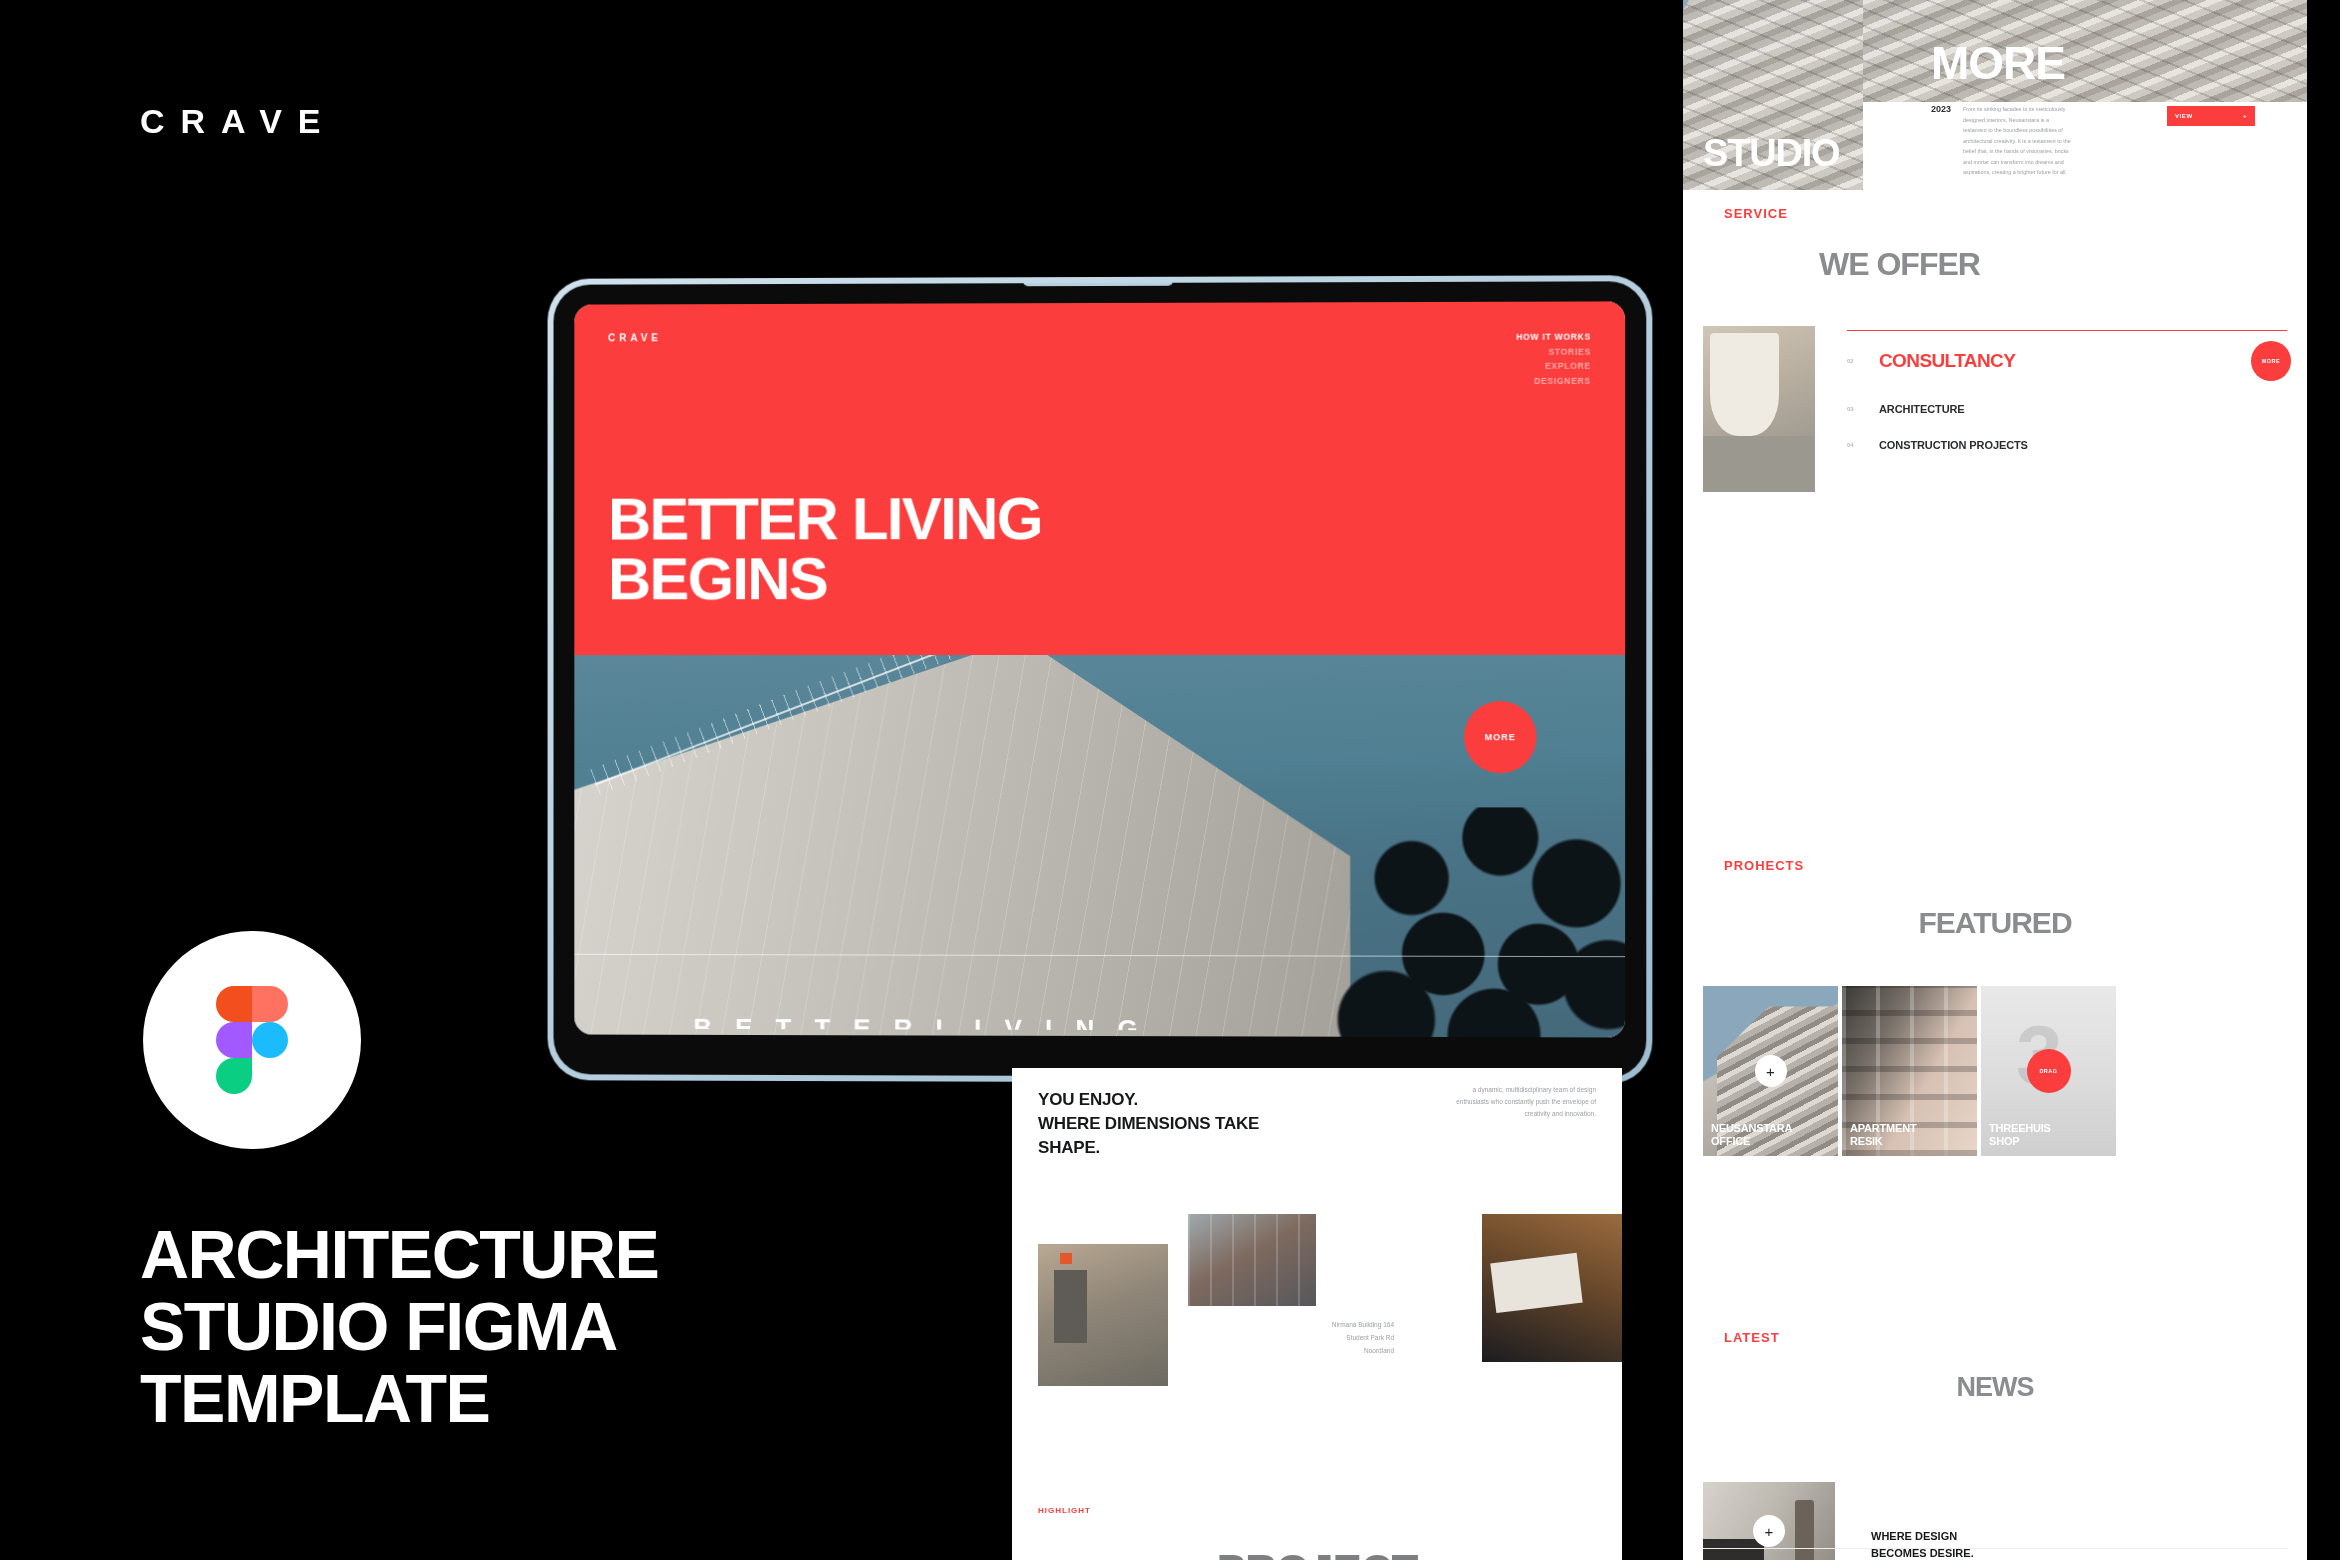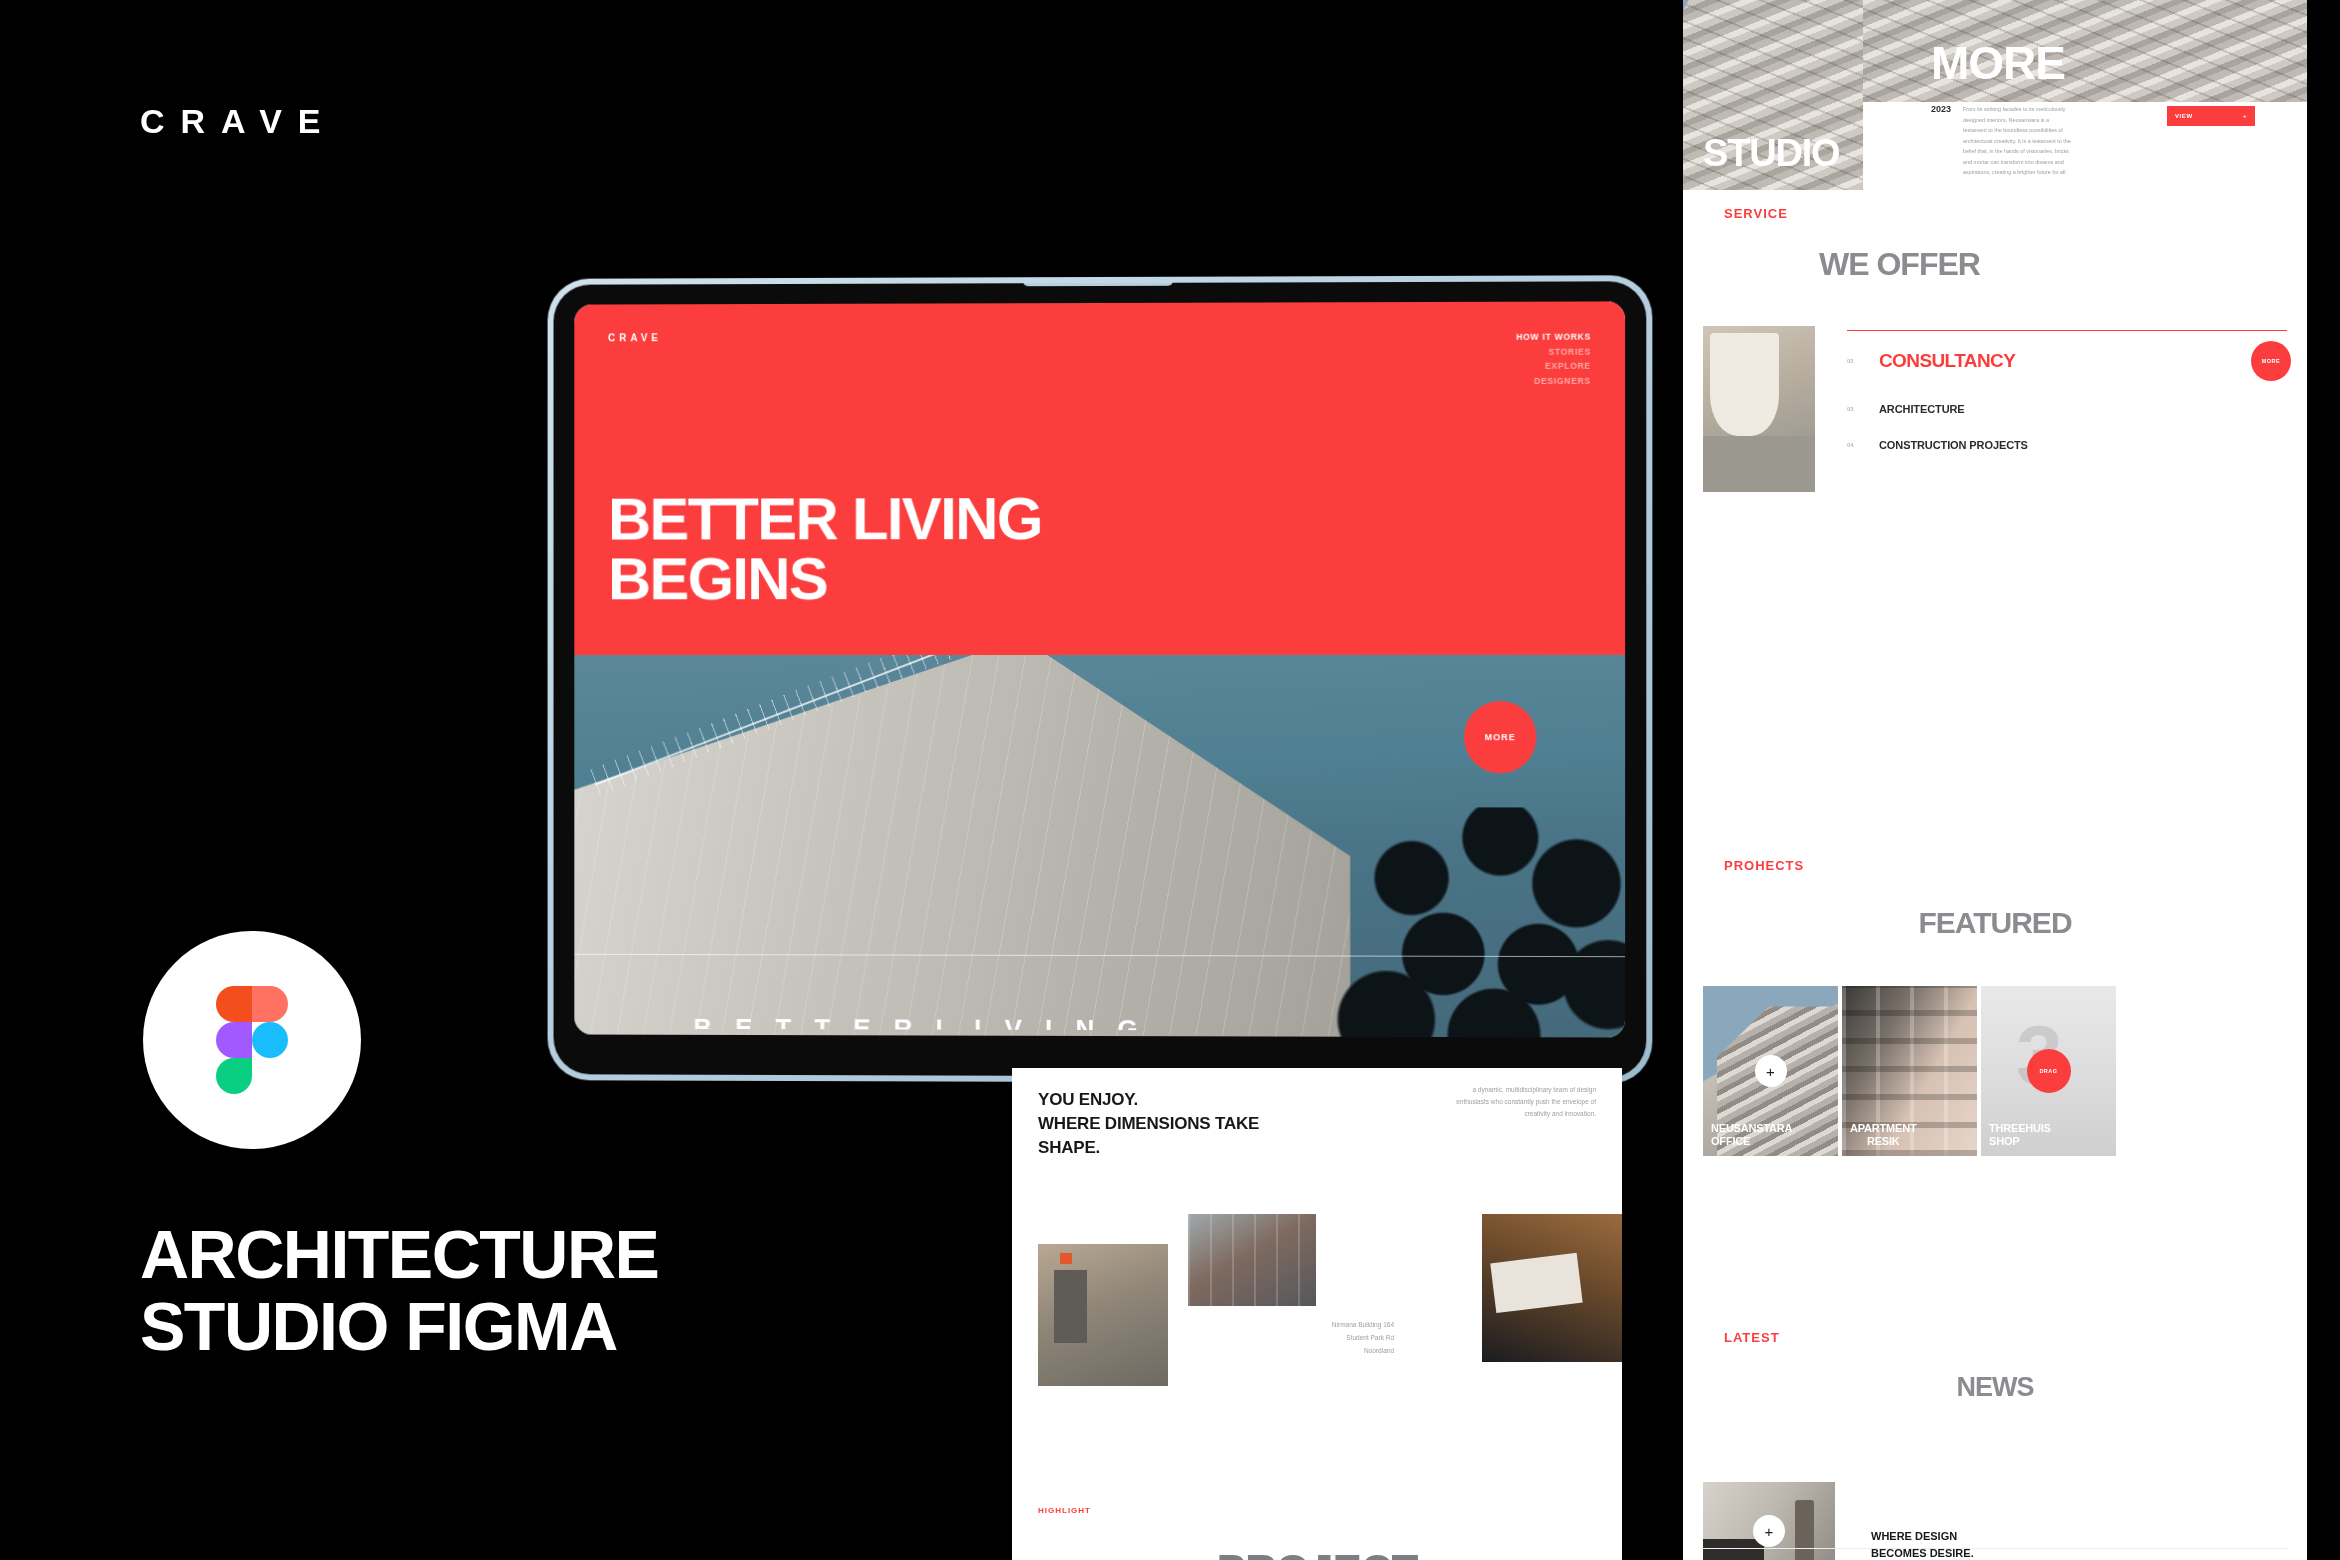--- a/index.html
+++ b/index.html
@@ -294,21 +294,21 @@
   .feat-kicker{ position:absolute; left:20px; top:0; }
   .feat-title{ position:absolute; left:0; right:0; top:48px; text-align:center; font-size:30px; }
   .feat-cards{ position:absolute; left:20px; top:128px; display:flex; gap:4px; }
   .fcard{ position:relative; width:135px; height:170px; overflow:hidden; }
   .fcard-1{ background:linear-gradient(150deg,#8aa7bb 0%,#8aa7bb 38%,#c3bfb7 39%,#97938c 100%); }
   .fcard-1::after{
     content:""; position:absolute; right:-18%; top:12%; width:108%; height:100%;
     background:repeating-linear-gradient(152deg,#ddd9d2 0 5px,#b6b2ab 5px 11px,#918d86 11px 16px);
     clip-path:polygon(36% 0%, 100% 0%, 100% 100%, 0% 100%, 0% 30%);
   }
-  .fcard-2{ background:linear-gradient(120deg,#3a3936 0%,#776f68 30%,#d6c1b3 60%,#e8d6c8 100%);text-align:center; }
+  .fcard-2{ background:linear-gradient(120deg,#3a3936 0%,#776f68 30%,#d6c1b3 60%,#e8d6c8 100%); }
   .fcard-2::after{
     content:""; position:absolute; inset:0;
     background:
       repeating-linear-gradient(0deg, rgba(0,0,0,.22) 0 6px, transparent 6px 28px),
       repeating-linear-gradient(90deg, rgba(255,255,255,.25) 0 4px, transparent 4px 34px);
   }
   .fcard-3{ background:linear-gradient(180deg,#e9e9e9 0%,#dcdcdc 55%,#cfcfcf 100%); }
   .fcard-3::after{
     content:"3"; position:absolute; left:26%; top:16%;
     font-size:84px; font-weight:700; color:rgba(150,150,150,.30); line-height:1;
@@ -368,20 +368,21 @@
         <path d="M0 18A18 18 0 0 1 18 0h18v36H18A18 18 0 0 1 0 18z" fill="#f24e1e"></path>
         <path d="M36 0h18a18 18 0 0 1 0 36H36V0z" fill="#ff7262"></path>
         <path d="M72 54a18 18 0 1 1-36 0 18 18 0 0 1 36 0z" fill="#1abcfe"></path>
       </svg>
     </span>
   </div>
 
   <div class="promo-title">
     <span>ARCHITECTURE</span>
     <span>STUDIO FIGMA</span>
+    <span>TEMPLATE</span>
   </div>
 
   <div class="tablet">
     <div class="tablet-body">
       <div class="tablet-cam"></div>
       <div class="screen">
 
         <div class="hero-red"></div>
         <div class="hero-photo">
           <div class="bldg-shadow"></div>

